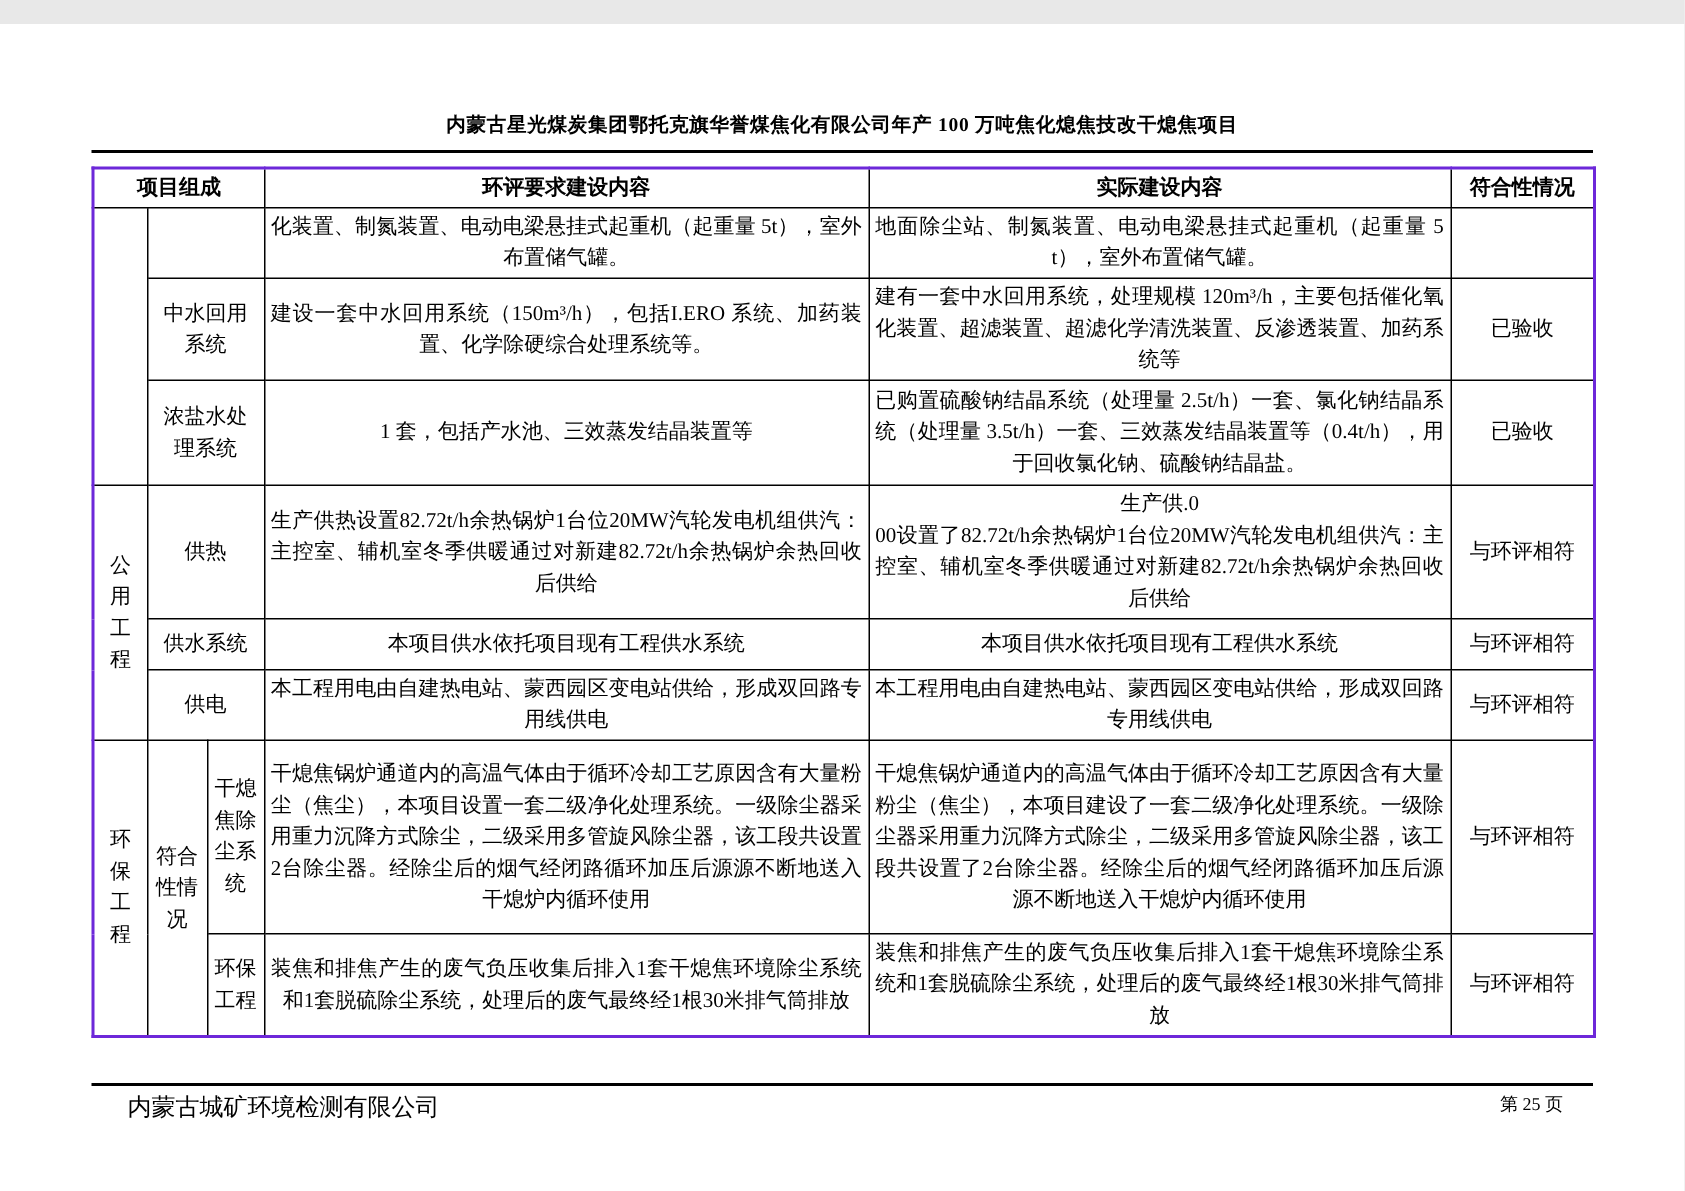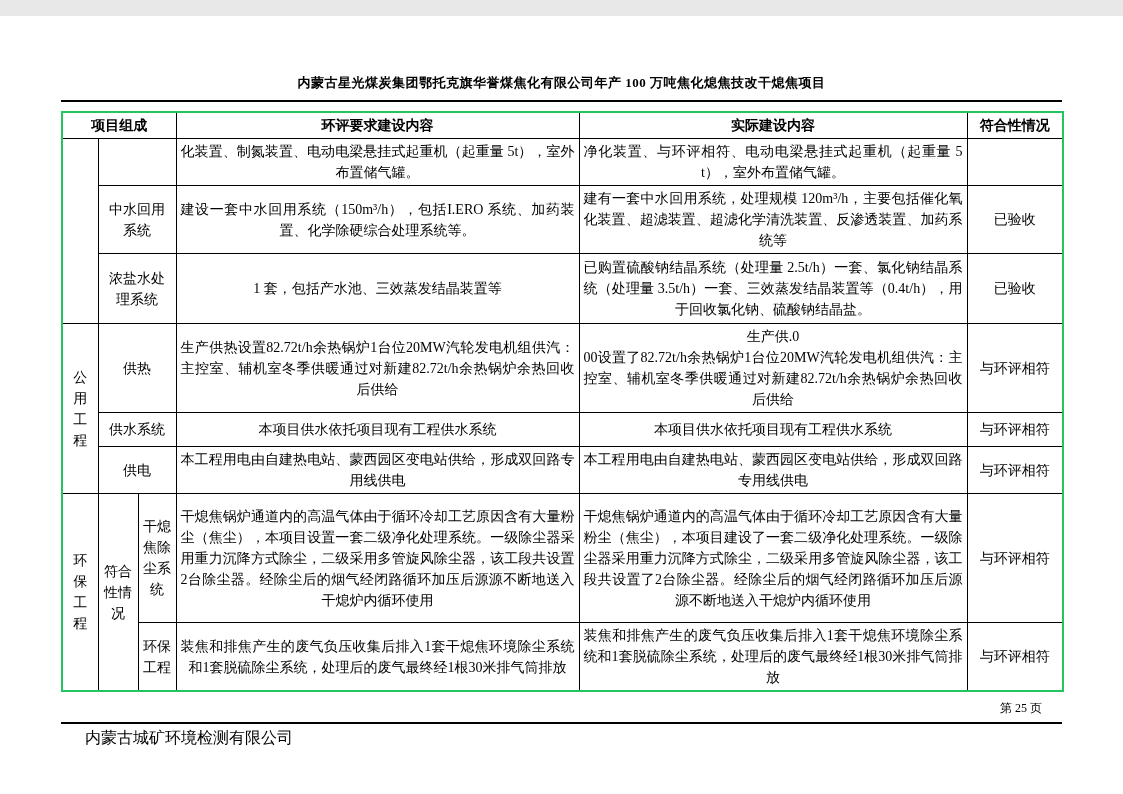--- a/index.html
+++ b/index.html
@@ -15,21 +15,21 @@
     position:absolute; top:58px; left:0; width:100%;
     text-align:center; font-weight:bold; font-size:13px; letter-spacing:0.5px;
   }
   .title-rule {
     position:absolute; top:84px; left:61px; width:1001px;
     border-top:2px solid #000; height:0;
   }
   table.compliance {
     position:absolute; left:61px; top:95px; width:1001px;
     border-collapse:collapse; table-layout:fixed;
-    border:2px solid #22c55e;
+    border:2px solid #6d28d9;
   }
   table.compliance td {
     border:1px solid #000;
     vertical-align:middle;
     font-size:14px; line-height:21px;
     padding:2px 4px;
     word-break:break-all;
     overflow:hidden;
   }
   .th { font-weight:bold; text-align:center; }
@@ -37,21 +37,21 @@
   .j  { text-align:justify; text-align-last:center; text-justify:inter-character; }
   .footer-rule {
     position:absolute; top:706px; left:61px; width:1001px;
     border-top:2px solid #000; height:0;
   }
   .footer-company {
     position:absolute; top:712px; left:85px;
     font-size:16px;
   }
   .footer-page {
-    position:absolute; top:684px; right:81px;
+    position:absolute; top:712px; right:81px;
     font-size:12px;
   }
 </style>
 </head>
 <body>
 
 <div class="page">
 
   <div class="doc-title">内蒙古星光煤炭集团鄂托克旗华誉煤焦化有限公司年产 100 万吨焦化熄焦技改干熄焦项目</div>
   <div class="title-rule"></div>
@@ -71,21 +71,21 @@
       <td colspan="3" class="th">项目组成</td>
       <td class="th">环评要求建设内容</td>
       <td class="th">实际建设内容</td>
       <td class="th">符合性情况</td>
     </tr>
 
     <tr style="height:42px">
       <td rowspan="3" class="c"></td>
       <td colspan="2" class="c"></td>
       <td class="j">化装置、制氮装置、电动电梁悬挂式起重机（起重量 5t），室外布置储气罐。</td>
-      <td class="j">净化装置、与环评相符、电动电梁悬挂式起重机（起重量 5t），室外布置储气罐。</td>
+      <td class="j">地面除尘站、制氮装置、电动电梁悬挂式起重机（起重量 5t），室外布置储气罐。</td>
       <td class="c"></td>
     </tr>
 
     <tr style="height:50px">
       <td colspan="2" class="c">中水回用系统</td>
       <td class="j">建设一套中水回用系统（150m³/h），包括I.ERO 系统、加药装置、化学除硬综合处理系统等。</td>
       <td class="j">建有一套中水回用系统，处理规模 120m³/h，主要包括催化氧化装置、超滤装置、超滤化学清洗装置、反渗透装置、加药系统等</td>
       <td class="c">已验收</td>
     </tr>
 

